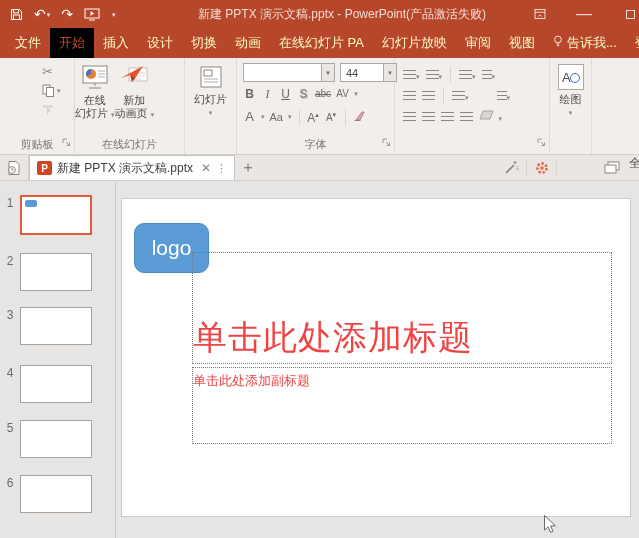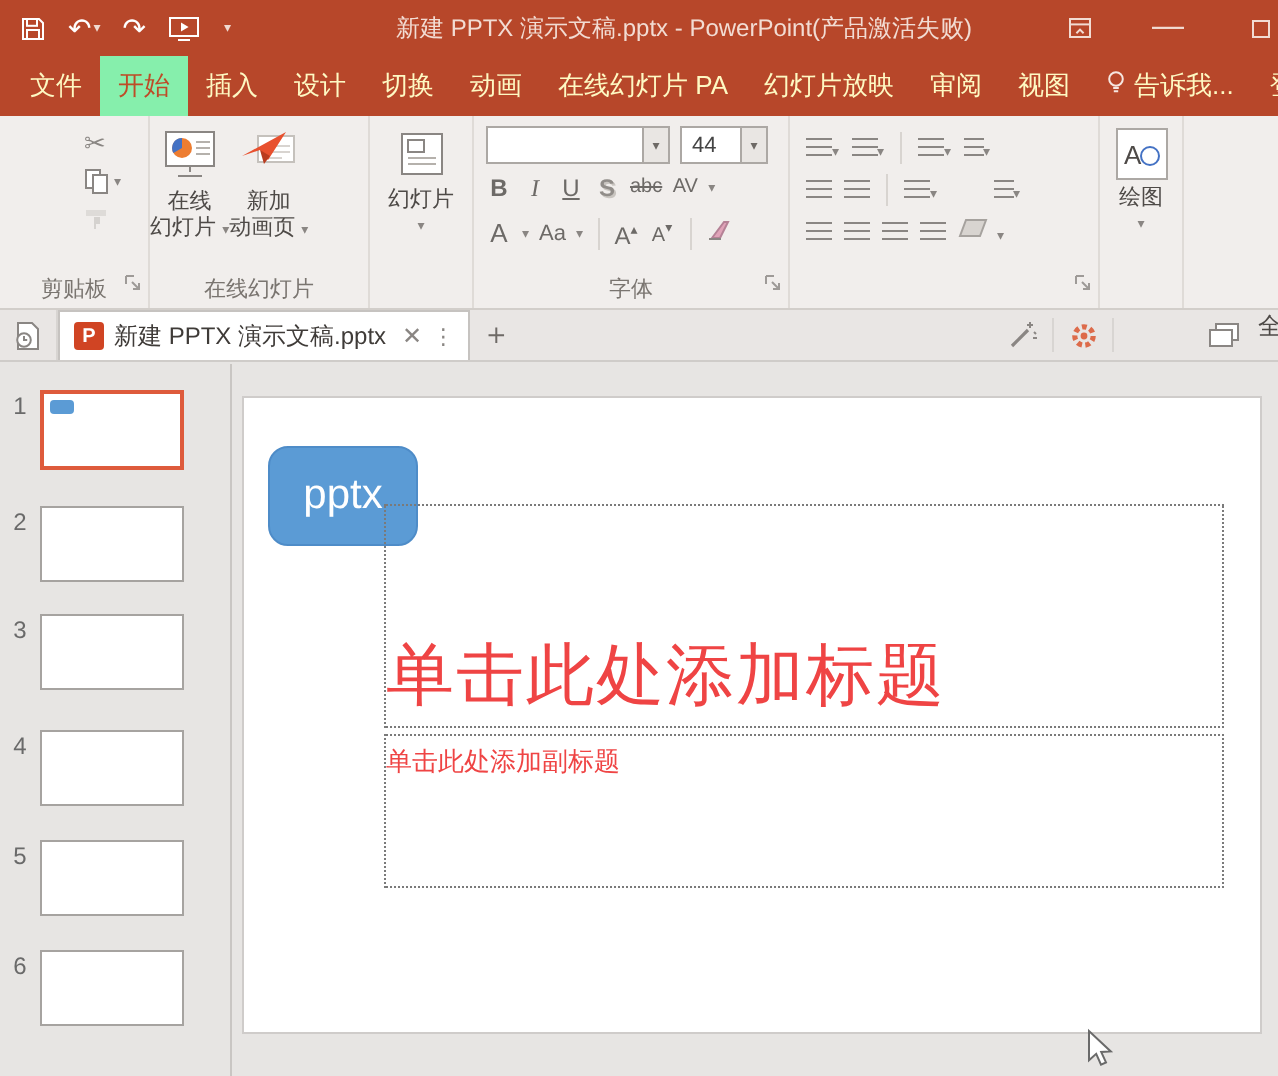--- a/index.html
+++ b/index.html
@@ -12,21 +12,21 @@
   .qat .ic{color:#fff;font-size:14px;line-height:1;display:flex;align-items:center}
   .qat .dd{font-size:7px;color:#F0D9D0;margin-left:1px}
   .win-title{position:absolute;left:198px;top:0;height:28px;line-height:28px;font-size:12px;color:#F2DCD3;white-space:nowrap}
   .winbtn{position:absolute;top:0;height:28px;width:30px;display:flex;align-items:center;justify-content:center;color:#F2DCD3}
   .wb-ribbon{right:84px}.wb-min{right:40px}.wb-max{right:-6px}
   .maxbox{width:9px;height:9px;border:1px solid #F2DCD3}
 
   
   .menubar{position:absolute;left:0;top:28px;width:639px;height:30px;background:#B7472A;display:flex;align-items:stretch;padding-left:6px}
   .mtab{display:flex;align-items:center;gap:4px;padding:0 9px;font-size:13px;color:#fef9c3;cursor:default;white-space:nowrap}
-  .mtab.active{background:#86efac;color:#BE4B27}
+  .mtab.active{background:#000000;color:#BE4B27}
   .mtab.last{margin-left:auto;margin-right:2px}
 
   
   .ribbon{position:absolute;left:0;top:58px;width:639px;height:97px;background:#F1EEEC;border-bottom:1px solid #D2CECA;display:flex}
   .rgroup{position:relative;height:96px;border-right:1px solid #DFDBD7}
   .glabel{position:absolute;bottom:2px;left:0;right:0;text-align:center;font-size:11px;color:#7A7570;white-space:nowrap}
   .launcher{position:absolute;bottom:3px;right:3px;opacity:.8}
   .bigbtn{display:flex;flex-direction:column;align-items:center;padding-top:6px;font-size:11px;color:#4E4A47;line-height:13px;cursor:default}
   .bigbtn .dd{font-size:7px;color:#8A8683}
   .iconbox{width:26px;height:26px;border:1px solid #ACA8A4;background:#fff;display:flex;align-items:center;justify-content:center;margin-bottom:3px}
@@ -217,21 +217,21 @@
       <span>幻灯片</span>
       <span class="dd">▾</span>
     </div>
   </div>
 
   <div class="rgroup g-font">
     <div class="combo" style="left:6px;top:5px;width:92px">
       <span></span>
       <span class="cdd">▾</span>
     </div>
-    <div class="combo" style="left:103px;top:5px;width:44px">
+    <div class="combo" style="left:103px;top:5px;width:57px">
       <span style="padding-left:5px">44</span>
       <span class="cdd">▾</span>
     </div>
     <div class="frow" style="top:28px">
       <span class="fbtn" style="font-weight:bold">B</span>
       <span class="fbtn" style="font-style:italic;font-family:'Liberation Serif',serif">I</span>
       <span class="fbtn" style="text-decoration:underline">U</span>
       <span class="fbtn" style="font-weight:bold;color:#918D89;text-shadow:1px 1px 0 #C9C5C0">S</span>
       <span class="fbtn" style="font-size:10px;text-decoration:line-through">abc</span>
       <span class="fbtn" style="font-size:10px">AV</span>
@@ -376,21 +376,21 @@
     <span class="thumb"></span>
   </div>
   <div class="srow" style="top:293px">
     <span class="snum">6</span>
     <span class="thumb"></span>
   </div>
 </div>
 
 <div class="canvas">
   <div class="slide">
-    <div class="logo">pptx</div>
+    <div class="logo">logo</div>
     <div class="ph ph-title">
       <span>单击此处添加标题</span>
     </div>
     <div class="ph ph-sub">
       <span>单击此处添加副标题</span>
     </div>
   </div>
 </div>
 
 <span class="cursor">

